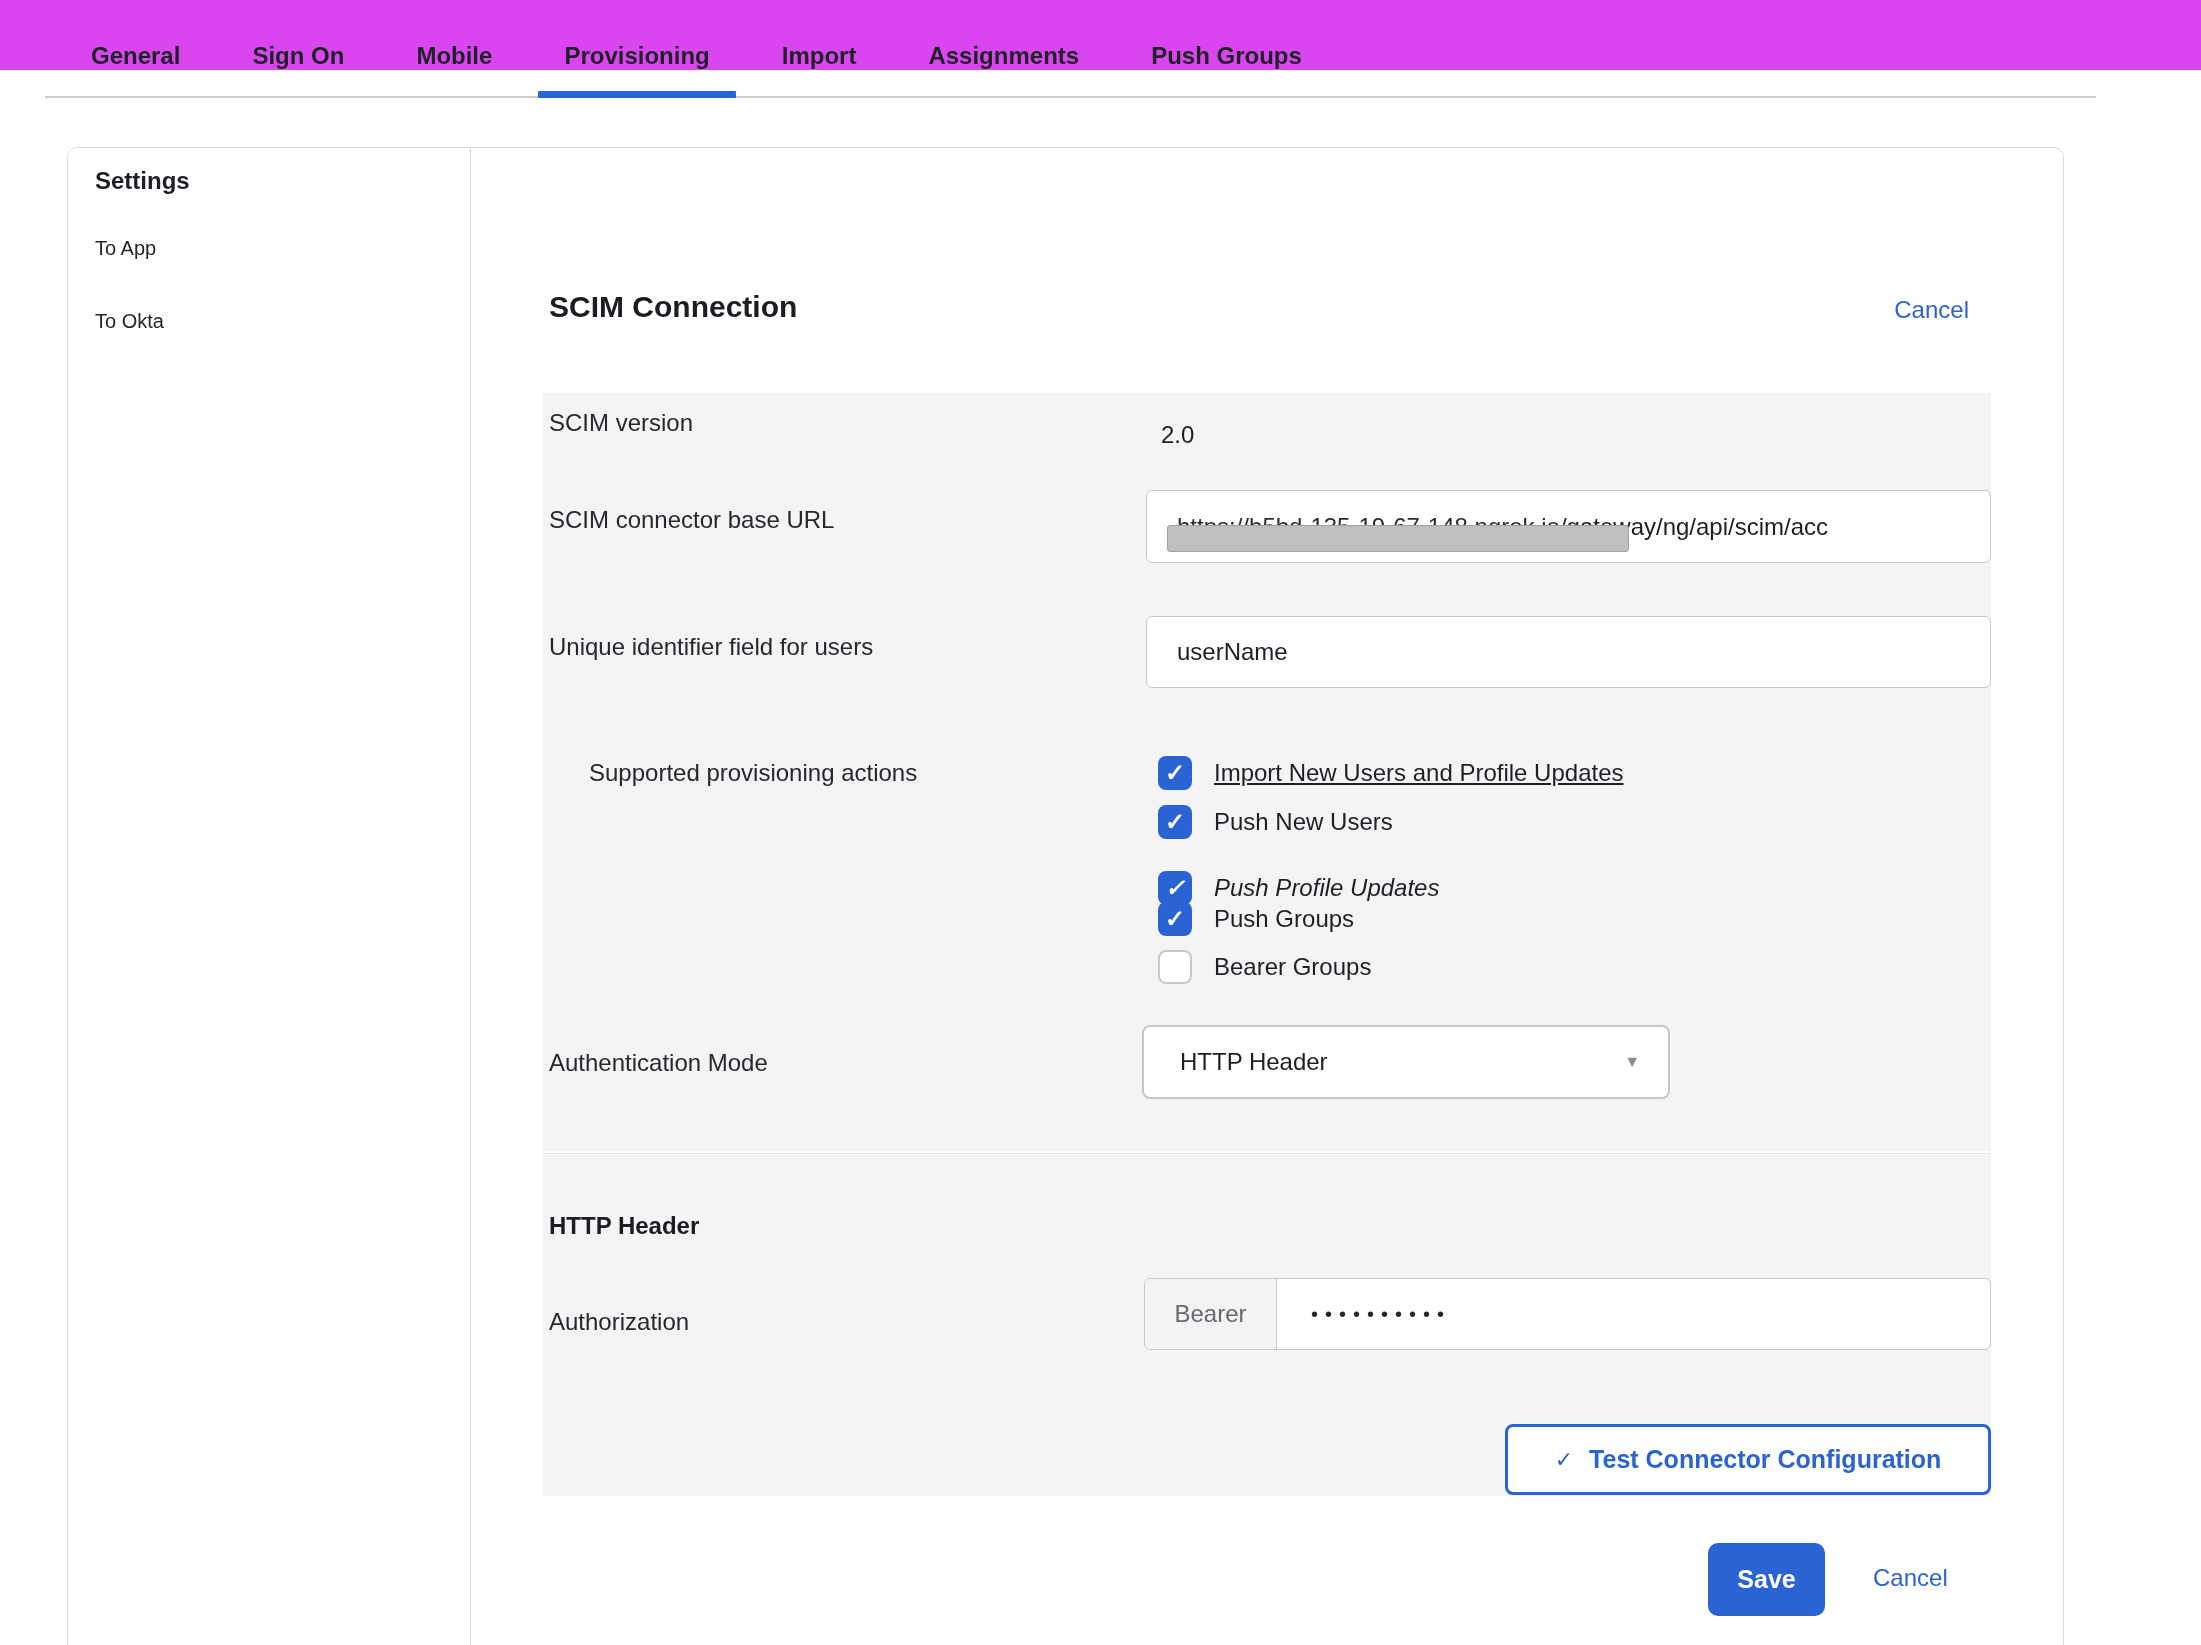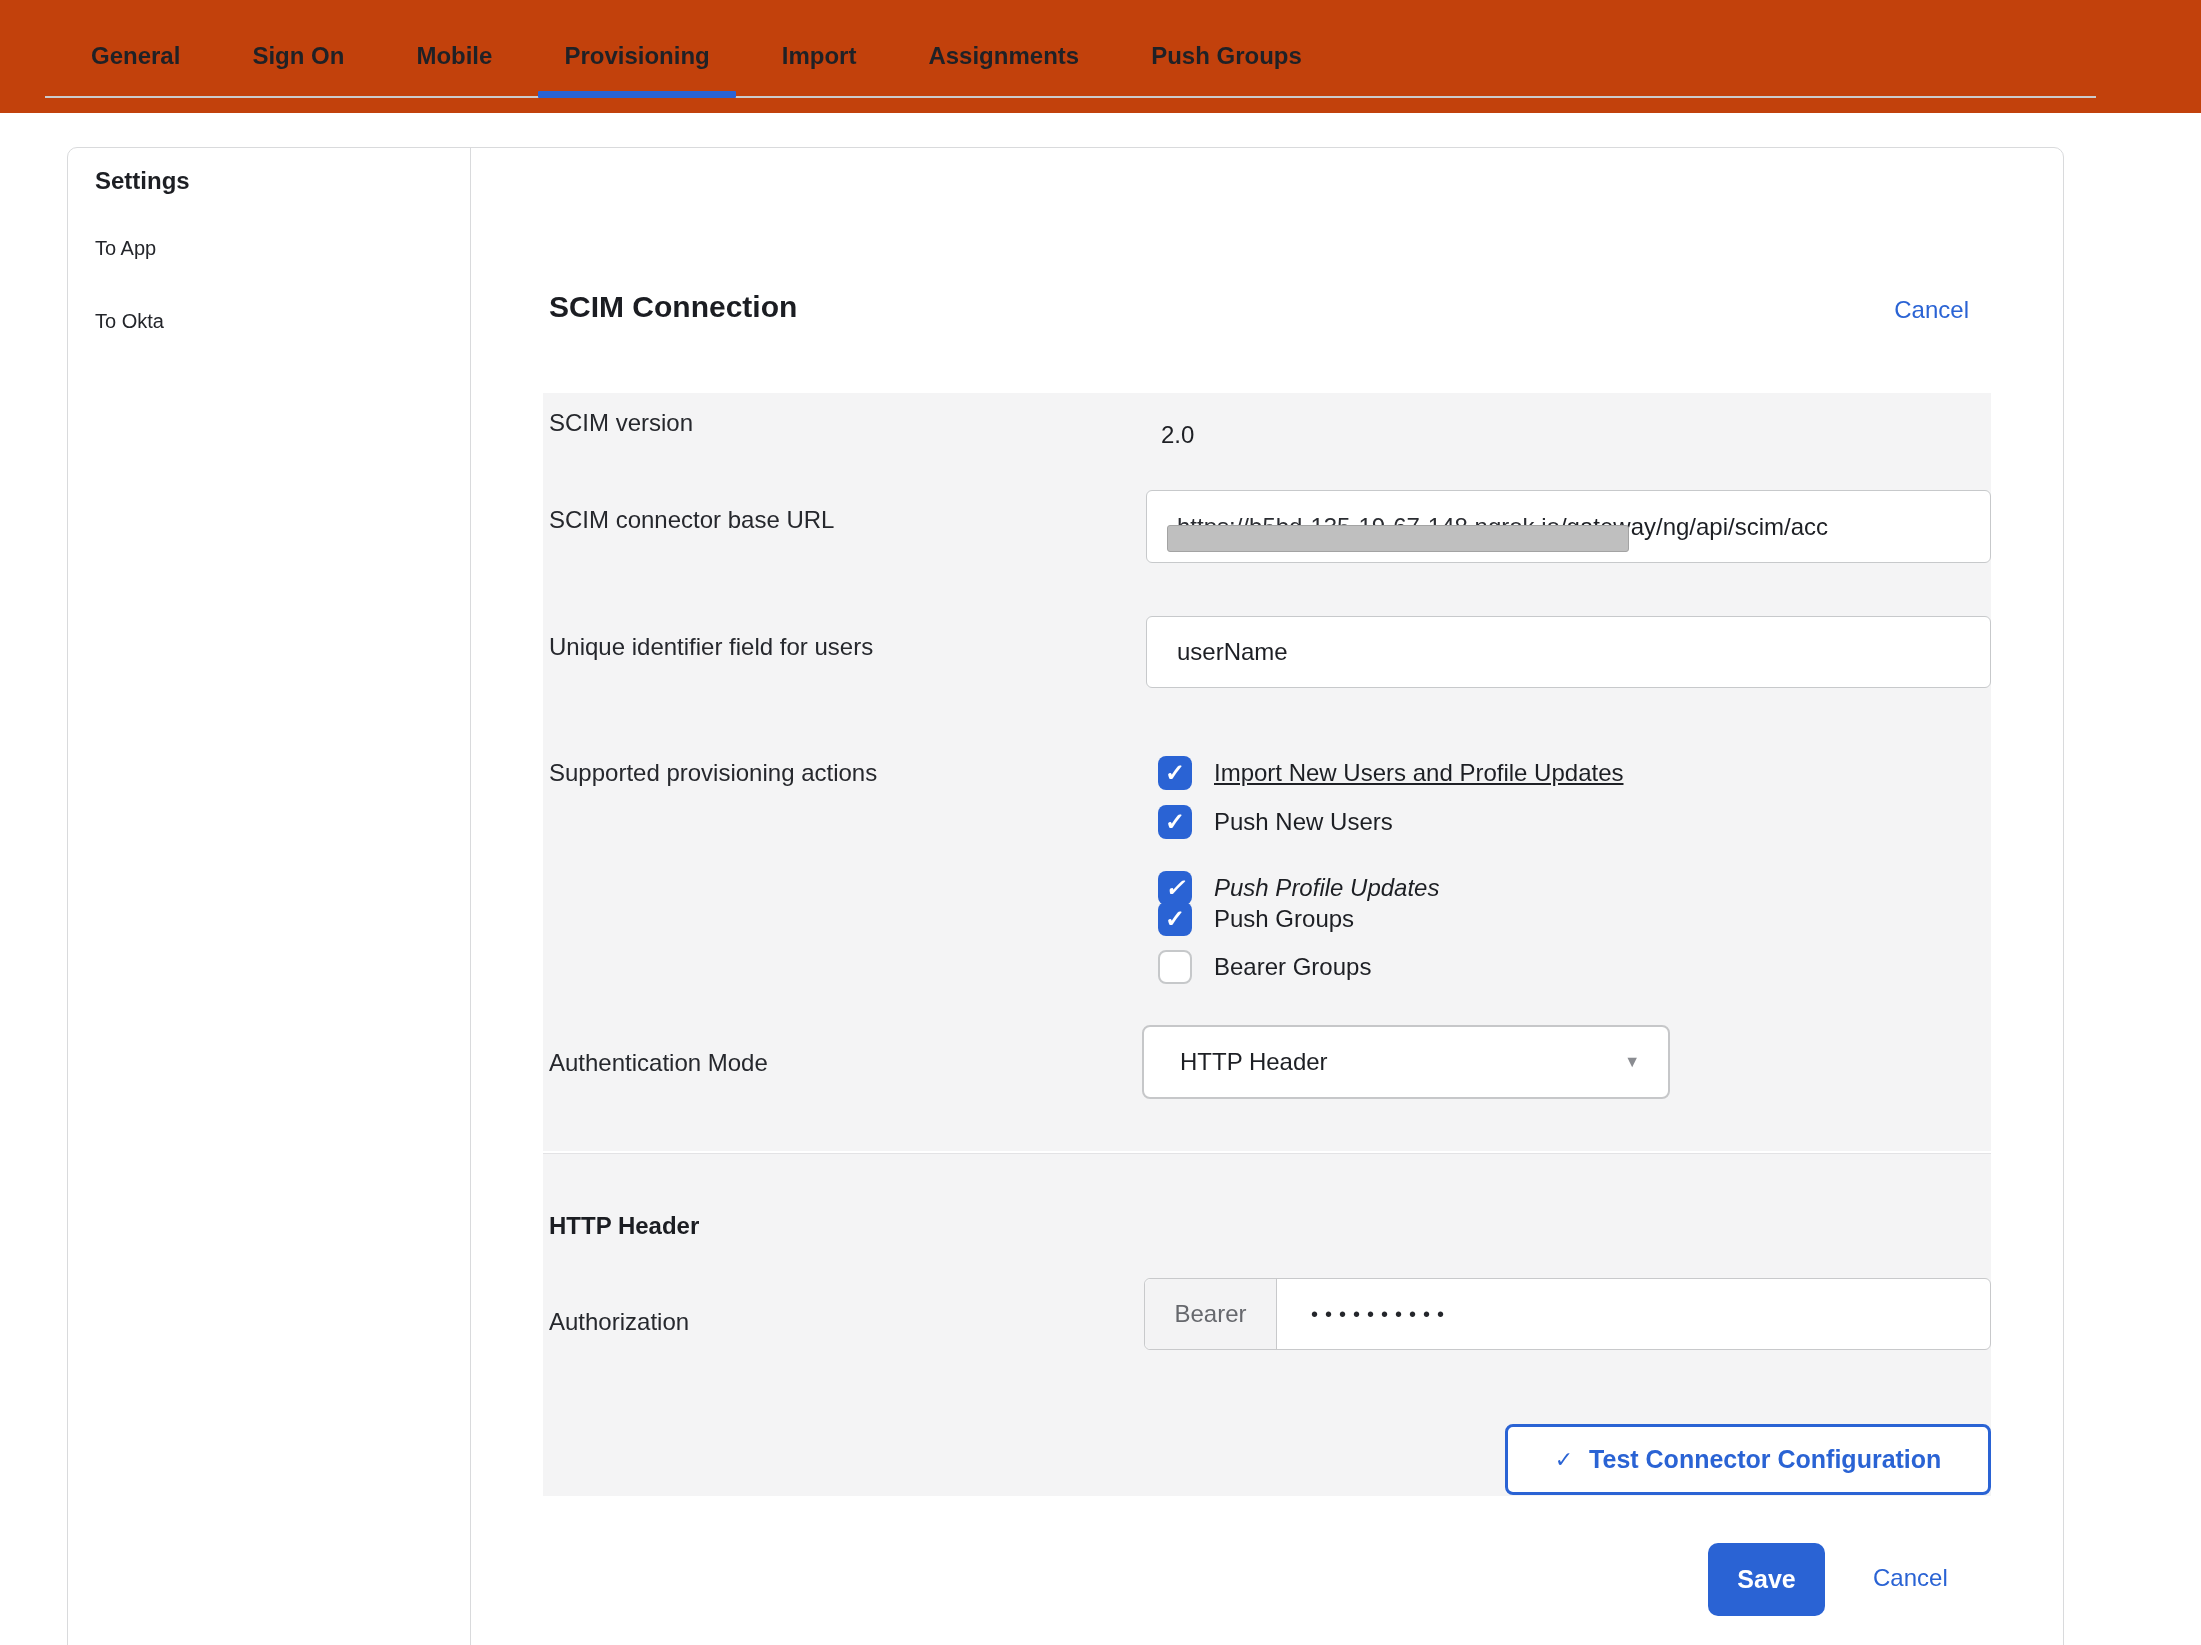--- a/index.html
+++ b/index.html
@@ -1,21 +1,21 @@
 <!DOCTYPE html>
 <html><head>
 <meta charset="utf-8">
 <style>
   * { margin:0; padding:0; box-sizing:border-box; }
   html,body { width:2201px; height:1645px; background:#ffffff;
     font-family:"Liberation Sans", sans-serif; color:#1f2126; }
   .canvas { position:relative; width:2201px; height:1645px; overflow:hidden; background:#fff; }
 
   
-  .tabbar { position:absolute; left:0; top:0; width:2201px; height:113px; background:#c2410c;padding-left:24px; }
+  .tabbar { position:absolute; left:0; top:0; width:2201px; height:70px; background:#d946ef;padding-left:24px; }
   .tabbar-line { position:absolute; left:45px; top:96px; width:2051px; height:2px; background:#cbcbcd; }
   .tabs { position:absolute; left:65px; top:0; height:97px; display:flex; gap:20px; }
   .tab { position:relative; height:97px; display:flex; align-items:center; padding:14px 26px 0 26px;
          font-size:24px; font-weight:700; color:#1f2126; cursor:pointer; white-space:nowrap; }
   .tab.active::after { content:""; position:absolute; left:0; right:0; bottom:-1px; height:7px;
          background:var(--accent); border-radius:1px; }
 
   
   .panel { position:absolute; left:67px; top:147px; width:1997px; height:1560px;
            background:#fff; border:1px solid #d9dadc; border-radius:10px 10px 0 0; }
@@ -125,21 +125,21 @@
 
   <div class="flabel" style="top:506px;">SCIM connector base URL</div>
   <div class="text-input url-input">
     <span class="obscured">https://b5bd-135-19-67-148.ngrok.io</span><span>/gateway/ng/api/scim/acc</span>
     <div class="redaction-bar"></div>
   </div>
 
   <div class="flabel" style="top:633px;">Unique identifier field for users</div>
   <div class="text-input uid-input">userName</div>
 
-  <div class="flabel" style="top:759px;">Supported provisioning actions</div>
+  <div class="flabel" style="top:759px;margin-left:40px;">Supported provisioning actions</div>
 
   <div class="chk-row" style="top:756px;text-decoration:underline;">
     <div class="chk checked"></div>
     <div class="chk-label">Import New Users and Profile Updates</div>
   </div>
   <div class="chk-row" style="top:805px;">
     <div class="chk checked"></div>
     <div class="chk-label">Push New Users</div>
   </div>
   <div class="chk-row" style="top:871px;font-style:italic;">

